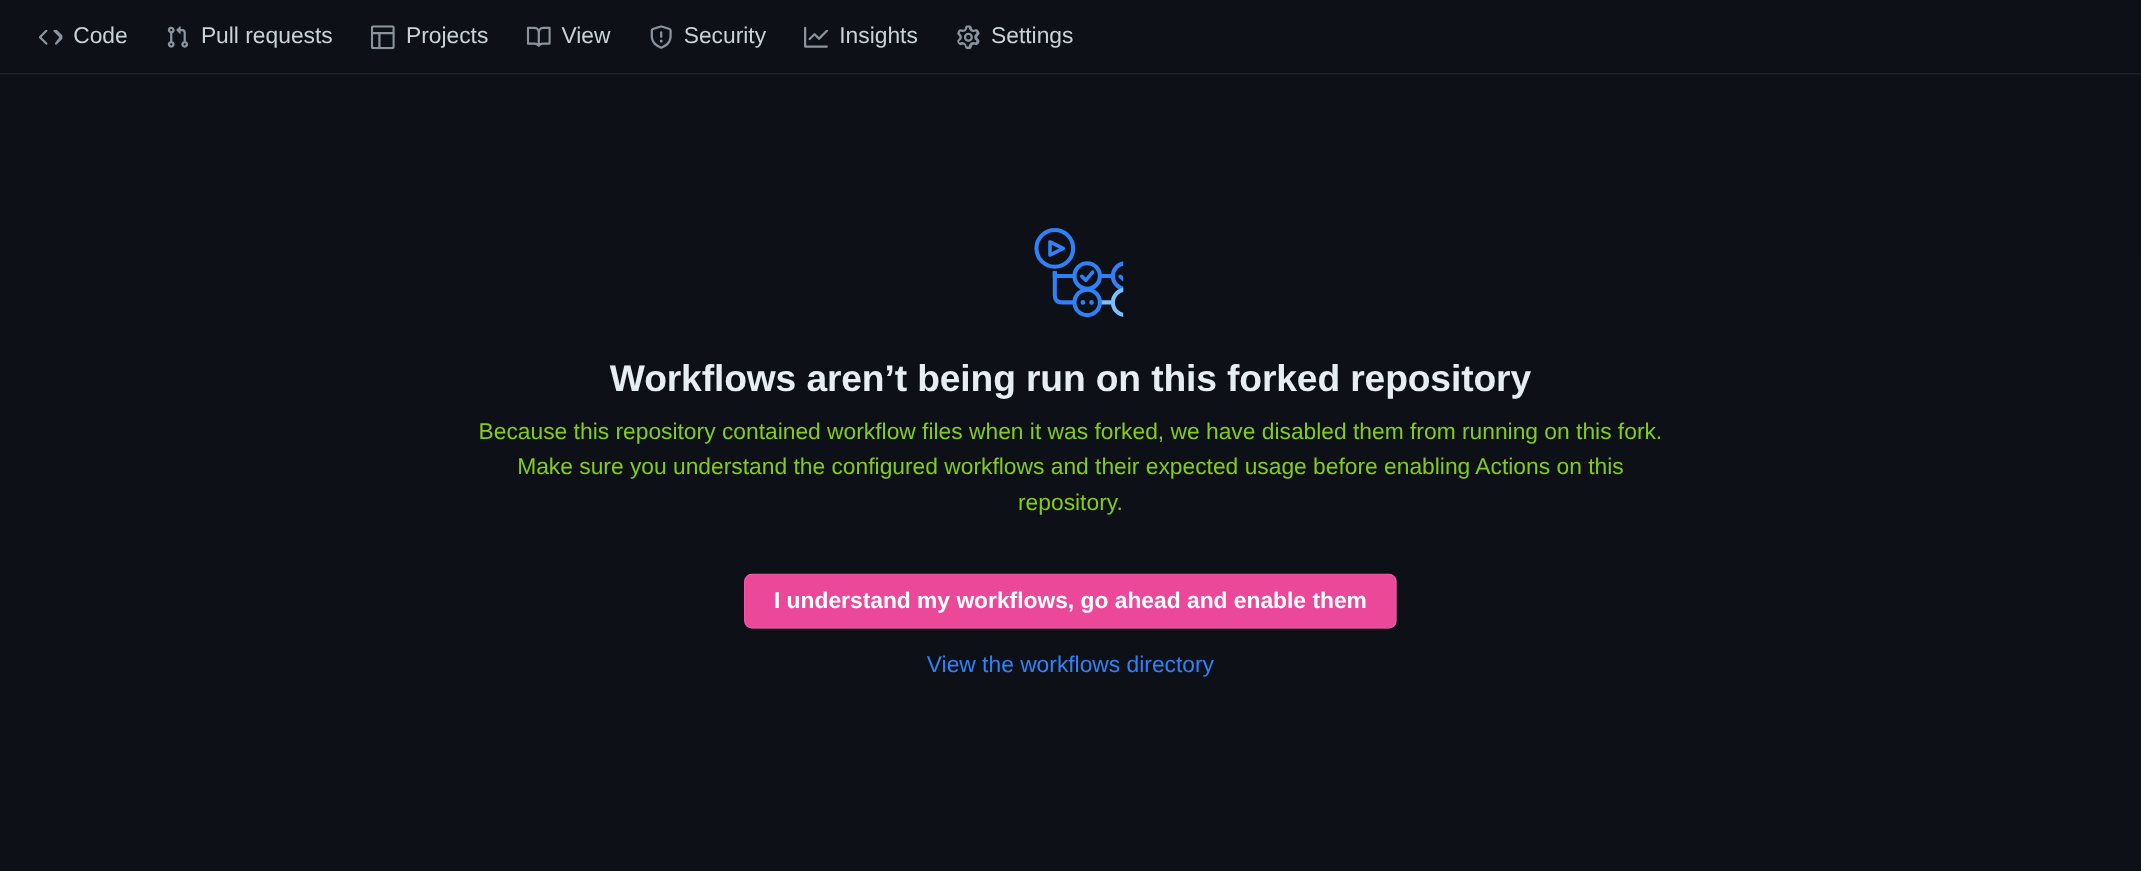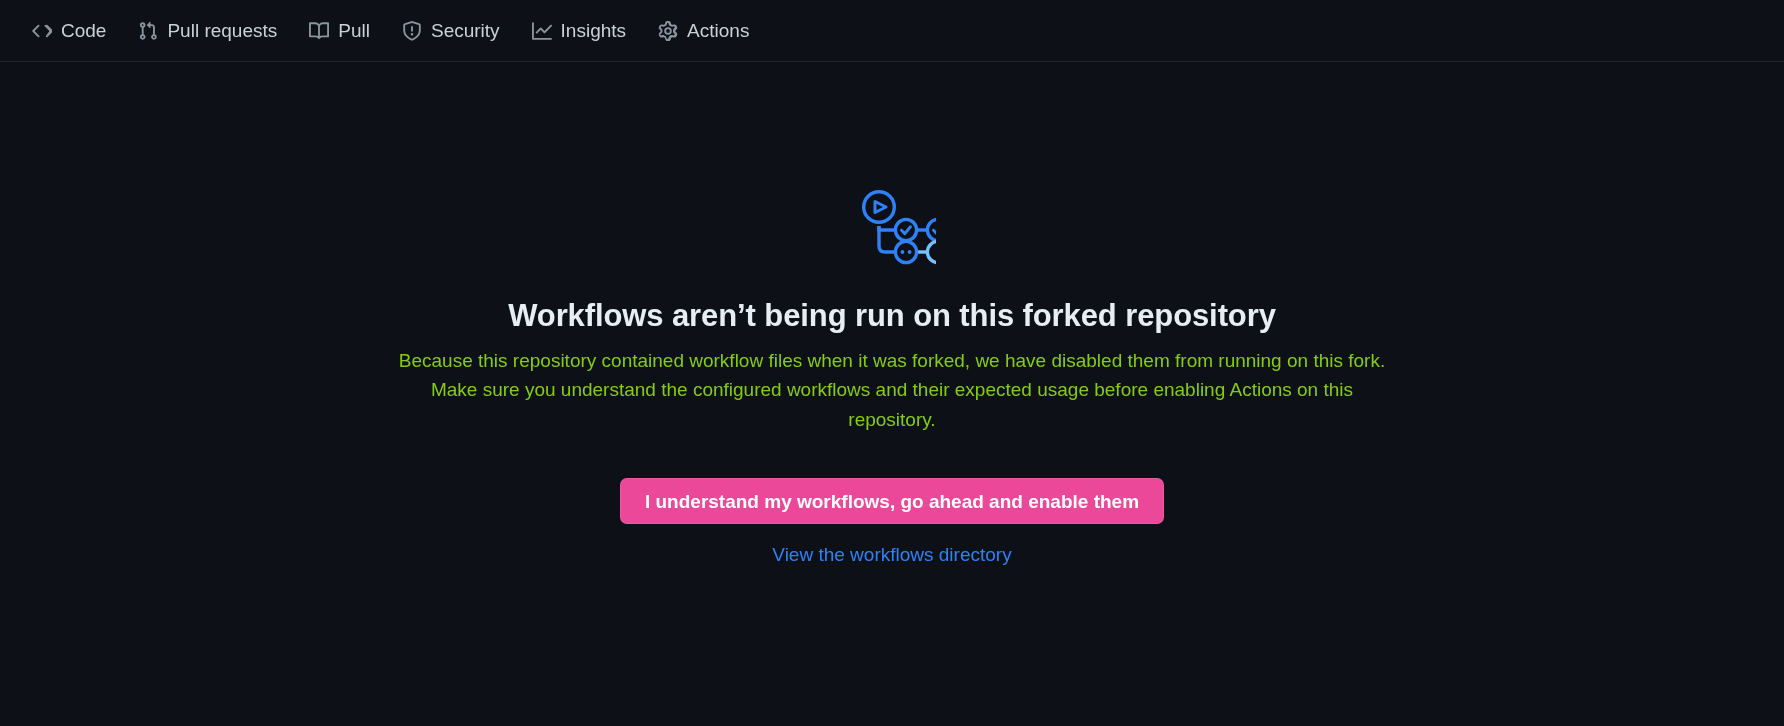--- a/index.html
+++ b/index.html
@@ -151,28 +151,36 @@
   <a class="nav-item">
     <span class="nav-icon">
       <svg width="20" height="20" viewBox="0 0 16 16" fill="currentColor" aria-hidden="true">
         <path d="M1.5 3.25a2.25 2.25 0 1 1 3 2.122v5.256a2.251 2.251 0 1 1-1.5 0V5.372A2.25 2.25 0 0 1 1.5 3.25Zm5.677-.177L9.573.677A.25.25 0 0 1 10 .854V2.5h1A2.5 2.5 0 0 1 13.5 5v5.628a2.251 2.251 0 1 1-1.5 0V5a1 1 0 0 0-1-1h-1v1.646a.25.25 0 0 1-.427.177L7.177 3.427a.25.25 0 0 1 0-.354ZM3.75 2.5a.75.75 0 1 0 0 1.5.75.75 0 0 0 0-1.5Zm0 9.5a.75.75 0 1 0 0 1.5.75.75 0 0 0 0-1.5Zm8.25.75a.75.75 0 1 0 1.5 0 .75.75 0 0 0-1.5 0Z"></path>
       </svg>
     </span>
     <span>Pull requests</span>
   </a>
 
 
+  <a class="nav-item">
+    <span class="nav-icon">
+      <svg width="20" height="20" viewBox="0 0 16 16" fill="currentColor" aria-hidden="true">
+        <path d="M0 1.75C0 .784.784 0 1.75 0h12.5C15.216 0 16 .784 16 1.75v12.5A1.75 1.75 0 0 1 14.25 16H1.75A1.75 1.75 0 0 1 0 14.25Zm1.75-.25a.25.25 0 0 0-.25.25V4.5h13V1.75a.25.25 0 0 0-.25-.25ZM1.5 14.25c0 .138.112.25.25.25H5V6H1.5Zm5 .25h7.75a.25.25 0 0 0 .25-.25V6H6.5Z"></path>
+      </svg>
+    </span>
+    <span>Projects</span>
+  </a>
 
   <a class="nav-item">
     <span class="nav-icon">
       <svg width="20" height="20" viewBox="0 0 16 16" fill="currentColor" aria-hidden="true">
         <path d="M0 1.75A.75.75 0 0 1 .75 1h4.253c1.227 0 2.317.59 3 1.501A3.743 3.743 0 0 1 11.006 1h4.245a.75.75 0 0 1 .75.75v10.5a.75.75 0 0 1-.75.75h-4.507a2.25 2.25 0 0 0-1.591.659l-.622.621a.75.75 0 0 1-1.06 0l-.622-.621A2.25 2.25 0 0 0 5.258 13H.75a.75.75 0 0 1-.75-.75Zm7.251 10.324.004-5.073-.002-2.253A2.25 2.25 0 0 0 5.003 2.5H1.5v9h3.757a3.75 3.75 0 0 1 1.994.574ZM8.755 4.75l-.004 7.322a3.752 3.752 0 0 1 1.992-.572H14.5v-9h-3.495a2.25 2.25 0 0 0-2.25 2.25Z"></path>
       </svg>
     </span>
-    <span>Pull</span>
+    <span>View</span>
   </a>
 
   <a class="nav-item">
     <span class="nav-icon">
       <svg width="20" height="20" viewBox="0 0 16 16" fill="currentColor" aria-hidden="true">
         <path d="M7.467.133a1.748 1.748 0 0 1 1.066 0l5.25 1.68A1.75 1.75 0 0 1 15 3.48V7c0 1.566-.32 3.182-1.303 4.682-.983 1.498-2.585 2.813-5.032 3.855a1.698 1.698 0 0 1-1.33 0c-2.447-1.042-4.049-2.357-5.032-3.855C1.32 10.182 1 8.566 1 7V3.48a1.75 1.75 0 0 1 1.217-1.667Zm.61 1.429a.25.25 0 0 0-.153 0l-5.25 1.68a.25.25 0 0 0-.174.238V7c0 1.358.275 2.666 1.057 3.86.784 1.194 2.121 2.34 4.366 3.297a.196.196 0 0 0 .154 0c2.245-.956 3.582-2.104 4.366-3.298C13.225 9.666 13.5 8.36 13.5 7V3.48a.251.251 0 0 0-.174-.237l-5.25-1.68ZM8.75 4.75v3a.75.75 0 0 1-1.5 0v-3a.75.75 0 0 1 1.5 0ZM9 10.5a1 1 0 1 1-2 0 1 1 0 0 1 2 0Z"></path>
       </svg>
     </span>
     <span>Security</span>
   </a>
@@ -185,21 +193,21 @@
     </span>
     <span>Insights</span>
   </a>
 
   <a class="nav-item">
     <span class="nav-icon">
       <svg width="20" height="20" viewBox="0 0 16 16" fill="currentColor" aria-hidden="true">
         <path d="M8 0a8.2 8.2 0 0 1 .701.031C9.444.095 9.99.645 10.16 1.29l.288 1.107c.018.066.079.158.212.224.231.114.454.243.668.386.123.082.233.09.299.071l1.103-.303c.644-.176 1.392.021 1.82.63.27.385.506.792.704 1.218.315.675.111 1.422-.364 1.891l-.814.806c-.049.048-.098.147-.088.294.016.257.016.515 0 .772-.01.147.038.246.088.294l.814.806c.475.469.679 1.216.364 1.891a7.977 7.977 0 0 1-.704 1.217c-.428.61-1.176.807-1.82.63l-1.103-.303c-.066-.019-.176-.011-.299.071a4.909 4.909 0 0 1-.668.386c-.133.066-.194.158-.212.224l-.288 1.107c-.17.645-.716 1.195-1.459 1.259a8.147 8.147 0 0 1-1.402 0c-.743-.064-1.289-.614-1.459-1.259l-.289-1.107c-.017-.066-.078-.158-.211-.224a4.88 4.88 0 0 1-.668-.386c-.123-.082-.233-.09-.299-.071l-1.103.303c-.644.176-1.392-.021-1.82-.63a8.12 8.12 0 0 1-.704-1.217c-.315-.675-.111-1.422.363-1.891l.815-.806c.05-.048.098-.147.088-.294a6.214 6.214 0 0 1 0-.772c.01-.147-.038-.246-.088-.294l-.815-.806C.635 6.045.431 5.298.746 4.623a7.92 7.92 0 0 1 .704-1.217c.428-.61 1.176-.807 1.82-.63l1.103.303c.066.019.176.011.299-.071.214-.143.437-.272.668-.386.133-.066.194-.158.211-.224l.29-1.107C6.009.645 6.556.095 7.299.03 7.53.01 7.764 0 8 0Zm-.571 1.525c-.036.003-.108.036-.137.146l-.289 1.105c-.147.561-.549.967-.998 1.189-.173.086-.34.183-.5.29-.417.278-.97.423-1.529.27l-1.103-.303c-.109-.03-.175.016-.195.045-.192.272-.34.57-.518.893-.02.03-.028.103.05.18l.816.806c.409.404.555.956.532 1.45a4.705 4.705 0 0 0 0 .572c.023.494-.123 1.046-.532 1.45l-.815.806c-.079.077-.071.15-.51.18.178.324.326.62.518.893.02.03.086.075.195.045l1.103-.303c.559-.153 1.112-.008 1.529.27.16.107.327.204.5.29.449.222.851.628.998 1.189l.289 1.105c.029.11.101.143.137.146a6.6 6.6 0 0 0 1.142 0c.036-.003.108-.036.137-.146l.289-1.105c.147-.561.549-.967.998-1.189.173-.86.34-.183.5-.29.417-.278.97-.423 1.529-.27l1.103.303c.109.03.175-.016.195-.045.192-.273.34-.57.518-.893.02-.3.028-.103-.05-.18l-.816-.806c-.409-.404-.555-.956-.532-1.45a4.705 4.705 0 0 0 0-.572c-.023-.494.123-1.046.532-1.45l.816-.806c.078-.77.07-.15.05-.18a7.07 7.07 0 0 0-.518-.893c-.02-.03-.086-.075-.195-.045l-1.103.303c-.559.153-1.112.008-1.529-.27a4.44 4.44 0 0 0-.5-.29c-.449-.222-.851-.628-.998-1.189l-.289-1.105c-.029-.11-.101-.143-.137-.146a6.6 6.6 0 0 0-1.142 0ZM11 8a3 3 0 1 1-6 0 3 3 0 0 1 6 0ZM9.5 8a1.5 1.5 0 1 0-3.001 0 1.5 1.5 0 0 0 3.001 0Z"></path>
       </svg>
     </span>
-    <span>Actions</span>
+    <span>Settings</span>
   </a>
 
 </nav>
 
 <main class="content">
   <div class="blankslate">
 
     <div class="hero-icon">
       <svg width="88" height="88" viewBox="0 0 88 88" fill="none" aria-hidden="true">
 

